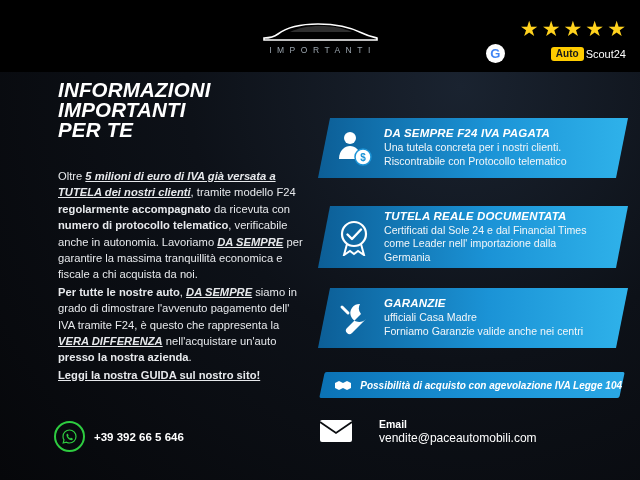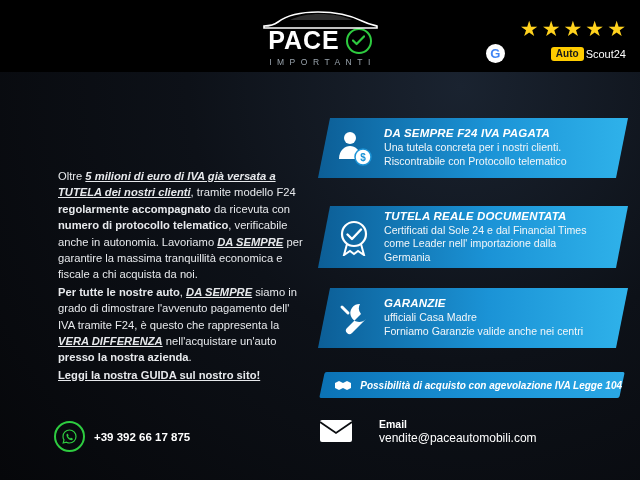--- a/index.html
+++ b/index.html
@@ -149,48 +149,45 @@
 
   <div class="header">
 
     <div class="logo-wrap">
       <div class="car-silhouette">
         <svg width="120" height="22" viewBox="0 0 120 22">
           <path d="M4 18 C10 18 14 17 18 14 C26 8 38 4 58 4 C78 4 92 8 102 13 C108 16 113 17 117 18 L117 20 L4 20 Z" fill="none" stroke="#ffffff" stroke-width="1.6"></path>
           <path d="M30 12 C38 8 48 6 60 6 C72 6 84 8 92 12 Z" fill="#ffffff" opacity="0.18"></path>
         </svg>
       </div>
-      <div class="logo-row">
-        <span class="logo-text">PACE</span>
-        <span class="logo-check">
-          <svg width="13" height="11" viewBox="0 0 13 11">
-            <path d="M1 5.5 L4.6 9 L12 1.4" fill="none" stroke="#2ecc40" stroke-width="2.2" stroke-linecap="round" stroke-linejoin="round"></path>
-          </svg>
-        </span>
-      </div>
       <div class="logo-sub">IMPORTANTI</div>
     </div>
 
     <div class="stars">
       <span class="star">★</span>
       <span class="star">★</span>
       <span class="star">★</span>
       <span class="star">★</span>
       <span class="star">★</span>
     </div>
 
     <div class="badges">
       <span class="g-badge">G</span>
       <span class="as-badge">
         <span class="as-pill">Auto</span>
         <span class="as-text">Scout24</span>
       </span>
     </div>
   </div>
 
+  <div class="title">
+    <div>INFORMAZIONI</div>
+    <div>IMPORTANTI</div>
+    <div>PER TE</div>
+  </div>
 
   <div class="copy">
     <p>
       <span>Oltre </span><b><u><i><span>5 milioni di euro di IVA già versata a</span></i></u></b> <b><u><i><span>TUTELA dei nostri clienti</span></i></u></b><span>, tramite modello F24 </span><b><span>regolarmente accompagnato</span></b><span> da ricevuta con </span><b><span>numero di protocollo telematico</span></b><span>, verificabile anche in autonomia. Lavoriamo </span><b><i><u><span>DA SEMPRE</span></u></i></b><span> per garantire la massima tranquillità economica e fiscale a chi acquista da noi.</span>
     </p>
     <p class="p2">
       <b><span>Per tutte le nostre auto</span></b><span>, </span><b><i><u><span>DA SEMPRE</span></u></i></b><span> siamo in grado di dimostrare l'avvenuto pagamento dell' IVA tramite F24, è questo che rappresenta la </span><b><i><u><span>VERA DIFFERENZA</span></u></i></b><span> nell'acquistare un'auto </span><b><span>presso la nostra azienda</span></b><span>.</span>
     </p>
     <p class="p2">
       <b><u><span>Leggi la nostra GUIDA sul nostro sito!</span></u></b>
@@ -294,21 +291,21 @@
     <span class="pill-text">Possibilità di acquisto con agevolazione IVA Legge 104</span>
   </div>
 
   <div class="wa">
     <span class="wa-circle">
       <svg width="15" height="15" viewBox="0 0 15 15">
         <path d="M7.5 1 C3.9 1 1 3.9 1 7.4 c0 1.3 .4 2.5 1 3.5 L1.2 14 l3.3 -.8 c1 .5 2 .8 3 .8 3.6 0 6.5 -2.9 6.5 -6.5 C14 3.9 11.1 1 7.5 1 z" fill="none" stroke="#2ecc40" stroke-width="1.2"></path>
         <path d="M5.2 4.6 c.3 0 .5 0 .7 .4 l.6 1.3 c.1 .3 0 .5 -.2 .7 l-.3 .3 c.5 1 1.3 1.7 2.2 2.1 l.3 -.4 c.2 -.2 .4 -.3 .7 -.2 l1.3 .6 c.3 .1 .4 .3 .4 .6 0 .6 -.6 1.2 -1.3 1.2 -2.6 0 -5.1 -2.6 -5.1 -5.1 0 -.7 .5 -1.5 1.2 -1.5 z" fill="#2ecc40"></path>
       </svg>
     </span>
-    <span class="wa-num">+39 392 66 17 875</span>
+    <span class="wa-num">+39 392 66 5 646</span>
   </div>
 
   <div class="mail">
     <span class="mail-icon">
       <svg width="34" height="24" viewBox="0 0 34 24">
         <rect x="1" y="1" width="32" height="22" rx="2" fill="#ffffff"></rect>
         <path d="M1 3 L17 14 L33 3" fill="none" stroke="#0b0d10" stroke-width="1.8"></path>
       </svg>
     </span>
     <span>

